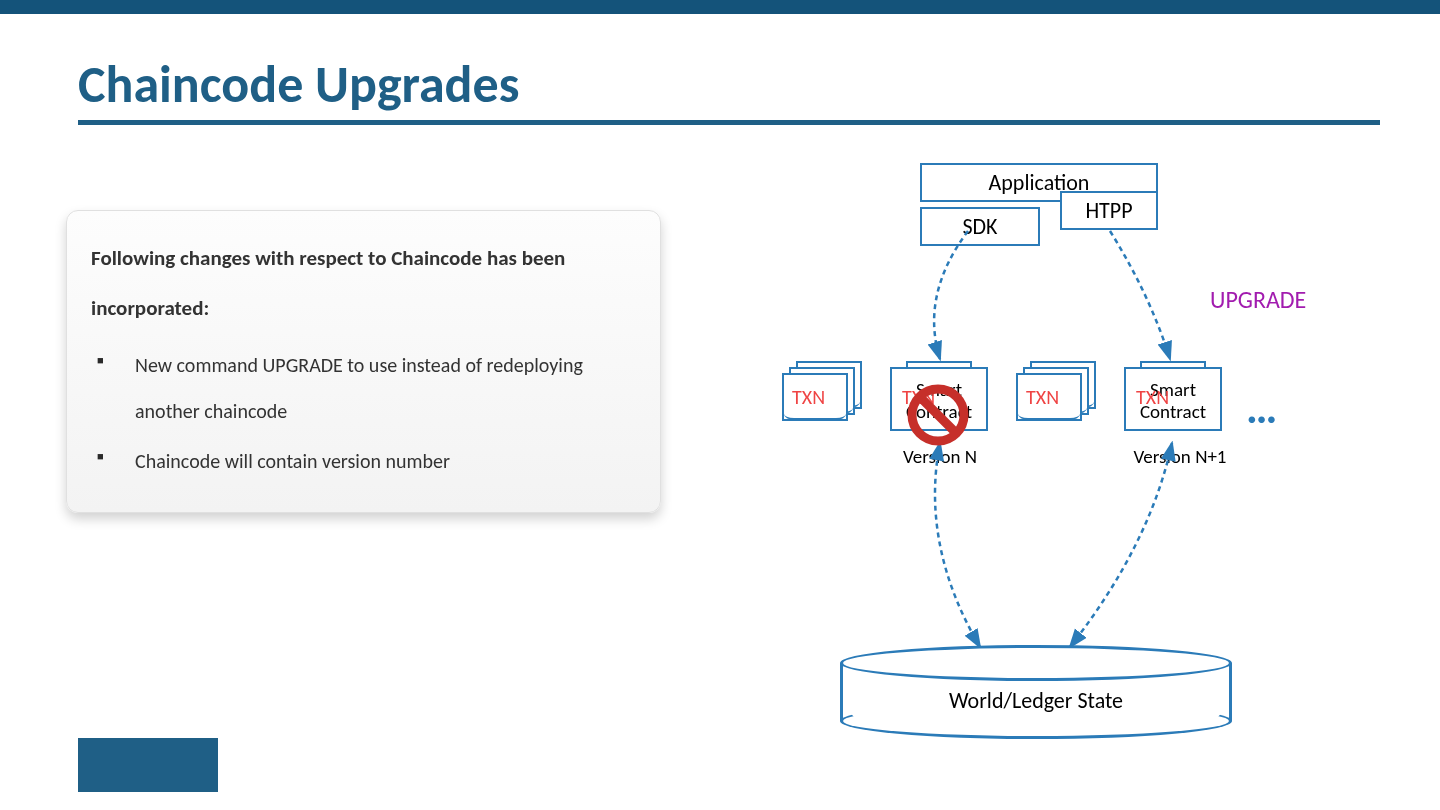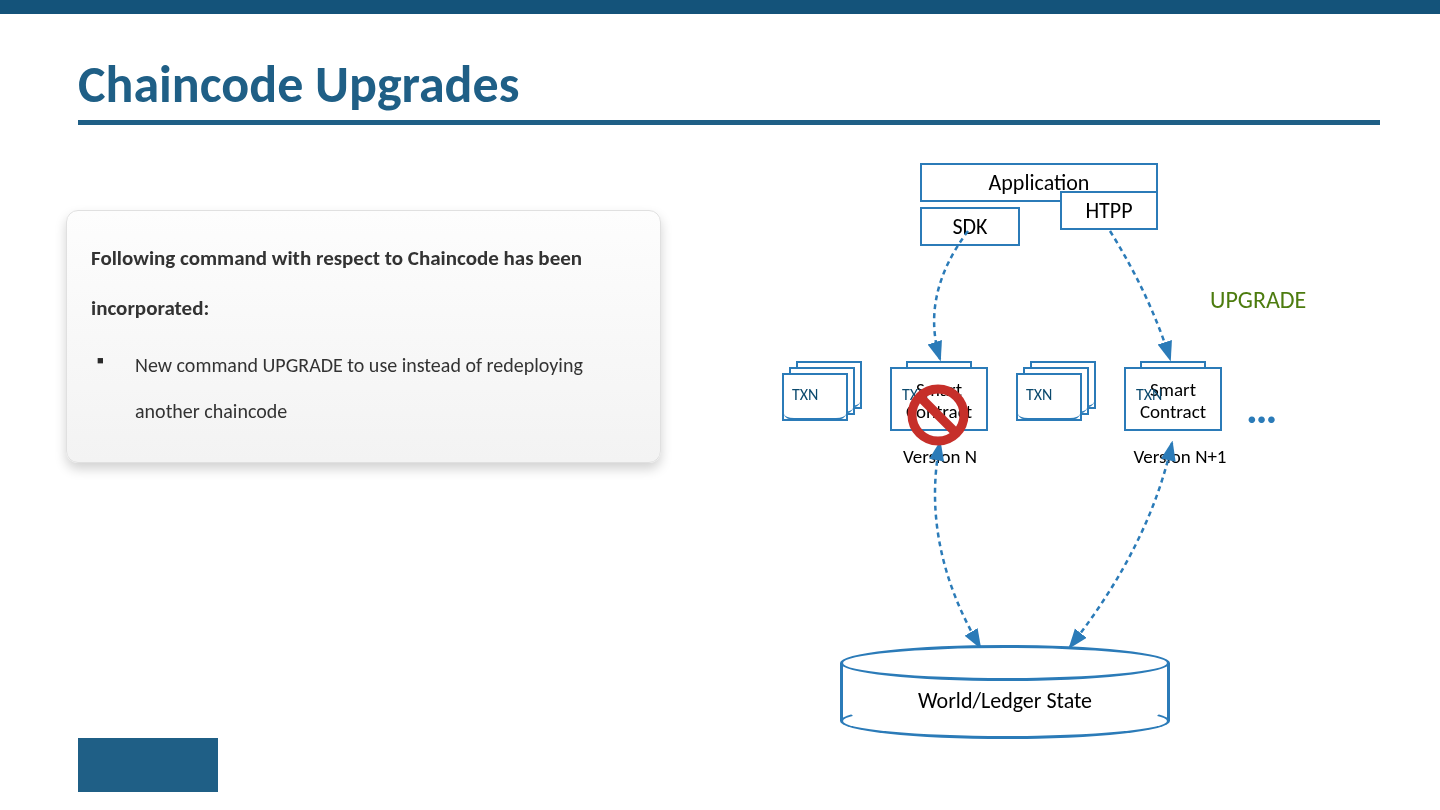--- a/index.html
+++ b/index.html
@@ -28,58 +28,59 @@
   .bullets { list-style: none; margin-top: 8px; }
   .bullets li { position: relative; padding-left: 44px; font-size: 20px; line-height: 2.3; color:#333; margin-top:4px;}
   .bullets li::before {
     content: "■"; position: absolute; left: 6px; top: 6px; font-size: 11px; color: #2a2a2a;
   }
   .corner { position:absolute; left:78px; bottom:18px; width:140px; height:54px; background:#1f5f86; }
   
   .diagram { position:absolute; left:770px; top:145px; width:620px; height:620px; }
   .dname { font-family: 'Gill Sans', 'Gill Sans MT', Calibri, sans-serif; }
   .box { position:absolute; background:#fff; border:2.5px solid #2b7bb8; text-align:center; font-size:22px; padding:4px 6px;margin-top:18px; }
-  .lbl { position:absolute; font-size:22px; color:#4d7c0f; }
+  .lbl { position:absolute; font-size:22px; color:#a21caf; }
   .txn-stack { position:absolute; }
   .txn-card { position:absolute; width:66px; height:48px; background:#fff; border:2px solid #2b7bb8; border-radius:0 0 0 0; }
   .txn-card::after { content:""; position:absolute; left:0; right:0; bottom:-1px; height:10px; background:#fff; border-bottom:2px solid #2b7bb8; border-bottom-left-radius:10px 6px; border-bottom-right-radius:10px 6px;}
-  .txn-text { position:absolute; font-size:16px; color:#0c4a6e; z-index:5;}
+  .txn-text { position:absolute; font-size:20px; color:#ef4444; z-index:5;}
   .sc-box { position:absolute; width:98px; height:64px; background:#fff; border:2.5px solid #2b7bb8; text-align:center; font-size:19px; line-height:1.15; padding-top:10px;}
   .ver { position:absolute; font-size:19px; color:#000; text-align:center; }
   .ellipsis { position:absolute; font-size:44px; font-weight:700; color:#2b7bb8; letter-spacing:4px;}
   .cyl { position:absolute; }
   .cyl-body { position:absolute; left:0; top:18px; width:100%; bottom:18px; border-left:3px solid #2b7bb8; border-right:3px solid #2b7bb8; background:#fff;}
   .cyl-top { position:absolute; left:0; top:0; width:100%; height:36px; border:3px solid #2b7bb8; border-radius:50%/50%; background:#fff; z-index:2;}
   .cyl-bot { position:absolute; left:0; bottom:0; width:100%; height:36px; border:3px solid #2b7bb8; border-radius:50%/50%; border-top-color:transparent; background:#fff;}
   .cyl-label { position:absolute; width:100%; text-align:center; font-size:22px; top:42px; z-index:3;}
   svg.arrows { position:absolute; left:0; top:0; width:620px; height:620px; pointer-events:none; }
   .prohibit { position:absolute; z-index:10; }
 </style>
 </head>
 <body>
 
 <div class="slide">
   <div class="topbar"></div>
   <div class="title">Chaincode Upgrades</div>
   <div class="title-underline"></div>
 
   <div class="infobox">
-    <div class="intro">Following command with respect to Chaincode has been incorporated:</div>
+    <div class="intro">Following changes with respect to Chaincode has been incorporated:</div>
     <ul class="bullets">
       <li><span>New command UPGRADE to use instead of redeploying another chaincode</span></li>
+      <li><span>Chaincode will contain version number</span></li>
     </ul>
   </div>
 
   <div class="corner"></div>
 
   <div class="diagram">
 
     <div class="box dname" style="left:150px; top:0; width:238px;"><span>Application</span></div>
 
-    <div class="box dname" style="left:150px; top:44px; width:100px;"><span>SDK</span></div>
+    <div class="box dname" style="left:150px; top:44px; width:120px;"><span>SDK</span></div>
     <div class="box dname" style="left:290px; top:28px; width:98px;"><span>HTPP</span></div>
 
     <div class="lbl dname" style="left:440px; top:140px; font-size:24px;">UPGRADE</div>
 
     <div class="txn-stack" style="left:12px; top:228px;">
       <div class="txn-card" style="left:14px; top:-12px;"></div>
       <div class="txn-card" style="left:7px; top:-6px;"></div>
       <div class="txn-card" style="left:0; top:0;"></div>
       <div class="txn-text dname" style="left:10px; top:12px;">TXN</div>
     </div>
@@ -111,21 +112,21 @@
       <div class="txn-card" style="left:14px; top:-12px;"></div>
       <div class="txn-card" style="left:7px; top:-6px;"></div>
       <div class="txn-card" style="left:0; top:0;"></div>
       <div class="txn-text dname" style="left:10px; top:12px;">TXN</div>
     </div>
     <div class="sc-box dname" style="left:354px; top:222px;"><span>Smart Contract</span></div>
     <div class="ver dname" style="left:340px; top:300px; width:140px;">Version N+1</div>
 
     <div class="ellipsis" style="left:476px; top:236px;">…</div>
 
-    <div class="cyl" style="left:70px; top:500px; width:330px; height:94px;text-decoration:underline;">
+    <div class="cyl" style="left:70px; top:500px; width:392px; height:94px;text-decoration:underline;">
       <div class="cyl-body"></div>
       <div class="cyl-bot"></div>
       <div class="cyl-top"></div>
       <div class="cyl-label dname">World/Ledger State</div>
     </div>
 
     <svg class="arrows">
       <defs>
         <marker id="ah" markerWidth="10" markerHeight="10" refX="7" refY="3" orient="auto">
           <path d="M0,0 L8,3 L0,6 Z" fill="#2b7bb8"></path>

